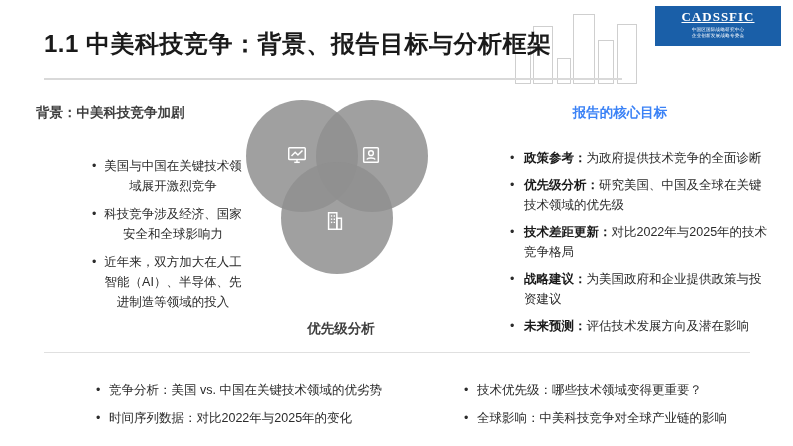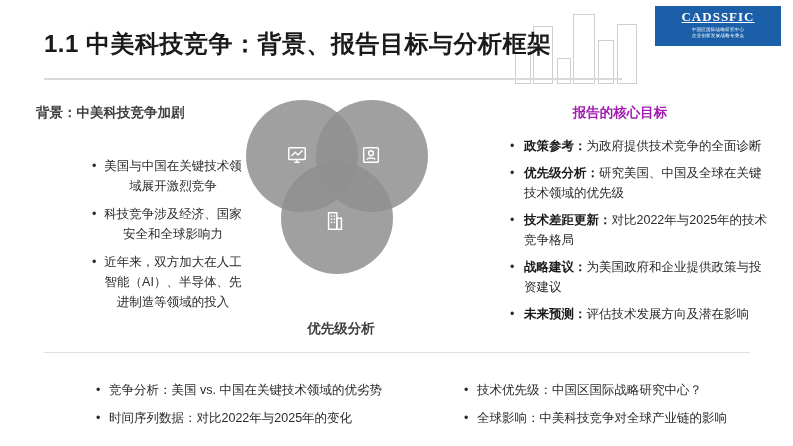--- a/index.html
+++ b/index.html
@@ -119,25 +119,25 @@
     text-align: center;
     font-size: 13.5px; font-weight: bold; color: #3f3f3f;
   }
 
   
   .right-head {
     position: absolute;
     left: 470px; top: 104px;
     width: 300px;
     text-align: center;
-    font-size: 13.5px; font-weight: bold; color: #a21caf;
+    font-size: 13.5px; font-weight: bold; color: #3b82f6;
   }
   .right-list {
     position: absolute;
-    left: 470px; top: 120px;
+    left: 470px; top: 132px;
     width: 300px;
   }
   .right-list li {
     font-size: 12.5px;
     color: #2b2b2b;
     line-height: 20px;
     margin-bottom: 7px;
     list-style: none;
     position: relative;
     padding-left: 14px;
@@ -243,17 +243,17 @@
     <li><b>战略建议：</b><span>为美国政府和企业提供政策与投资建议</span></li>
     <li><b>未来预测：</b><span>评估技术发展方向及潜在影响</span></li>
   </ul>
 
   <div class="bot-rule"></div>
   <ul class="bot-col left">
     <li>竞争分析：美国 vs. 中国在关键技术领域的优劣势</li>
     <li>时间序列数据：对比2022年与2025年的变化</li>
   </ul>
   <ul class="bot-col right">
-    <li>技术优先级：中国区国际战略研究中心？</li>
+    <li>技术优先级：哪些技术领域变得更重要？</li>
     <li>全球影响：中美科技竞争对全球产业链的影响</li>
   </ul>
 
 </div>
 
 </body></html>

